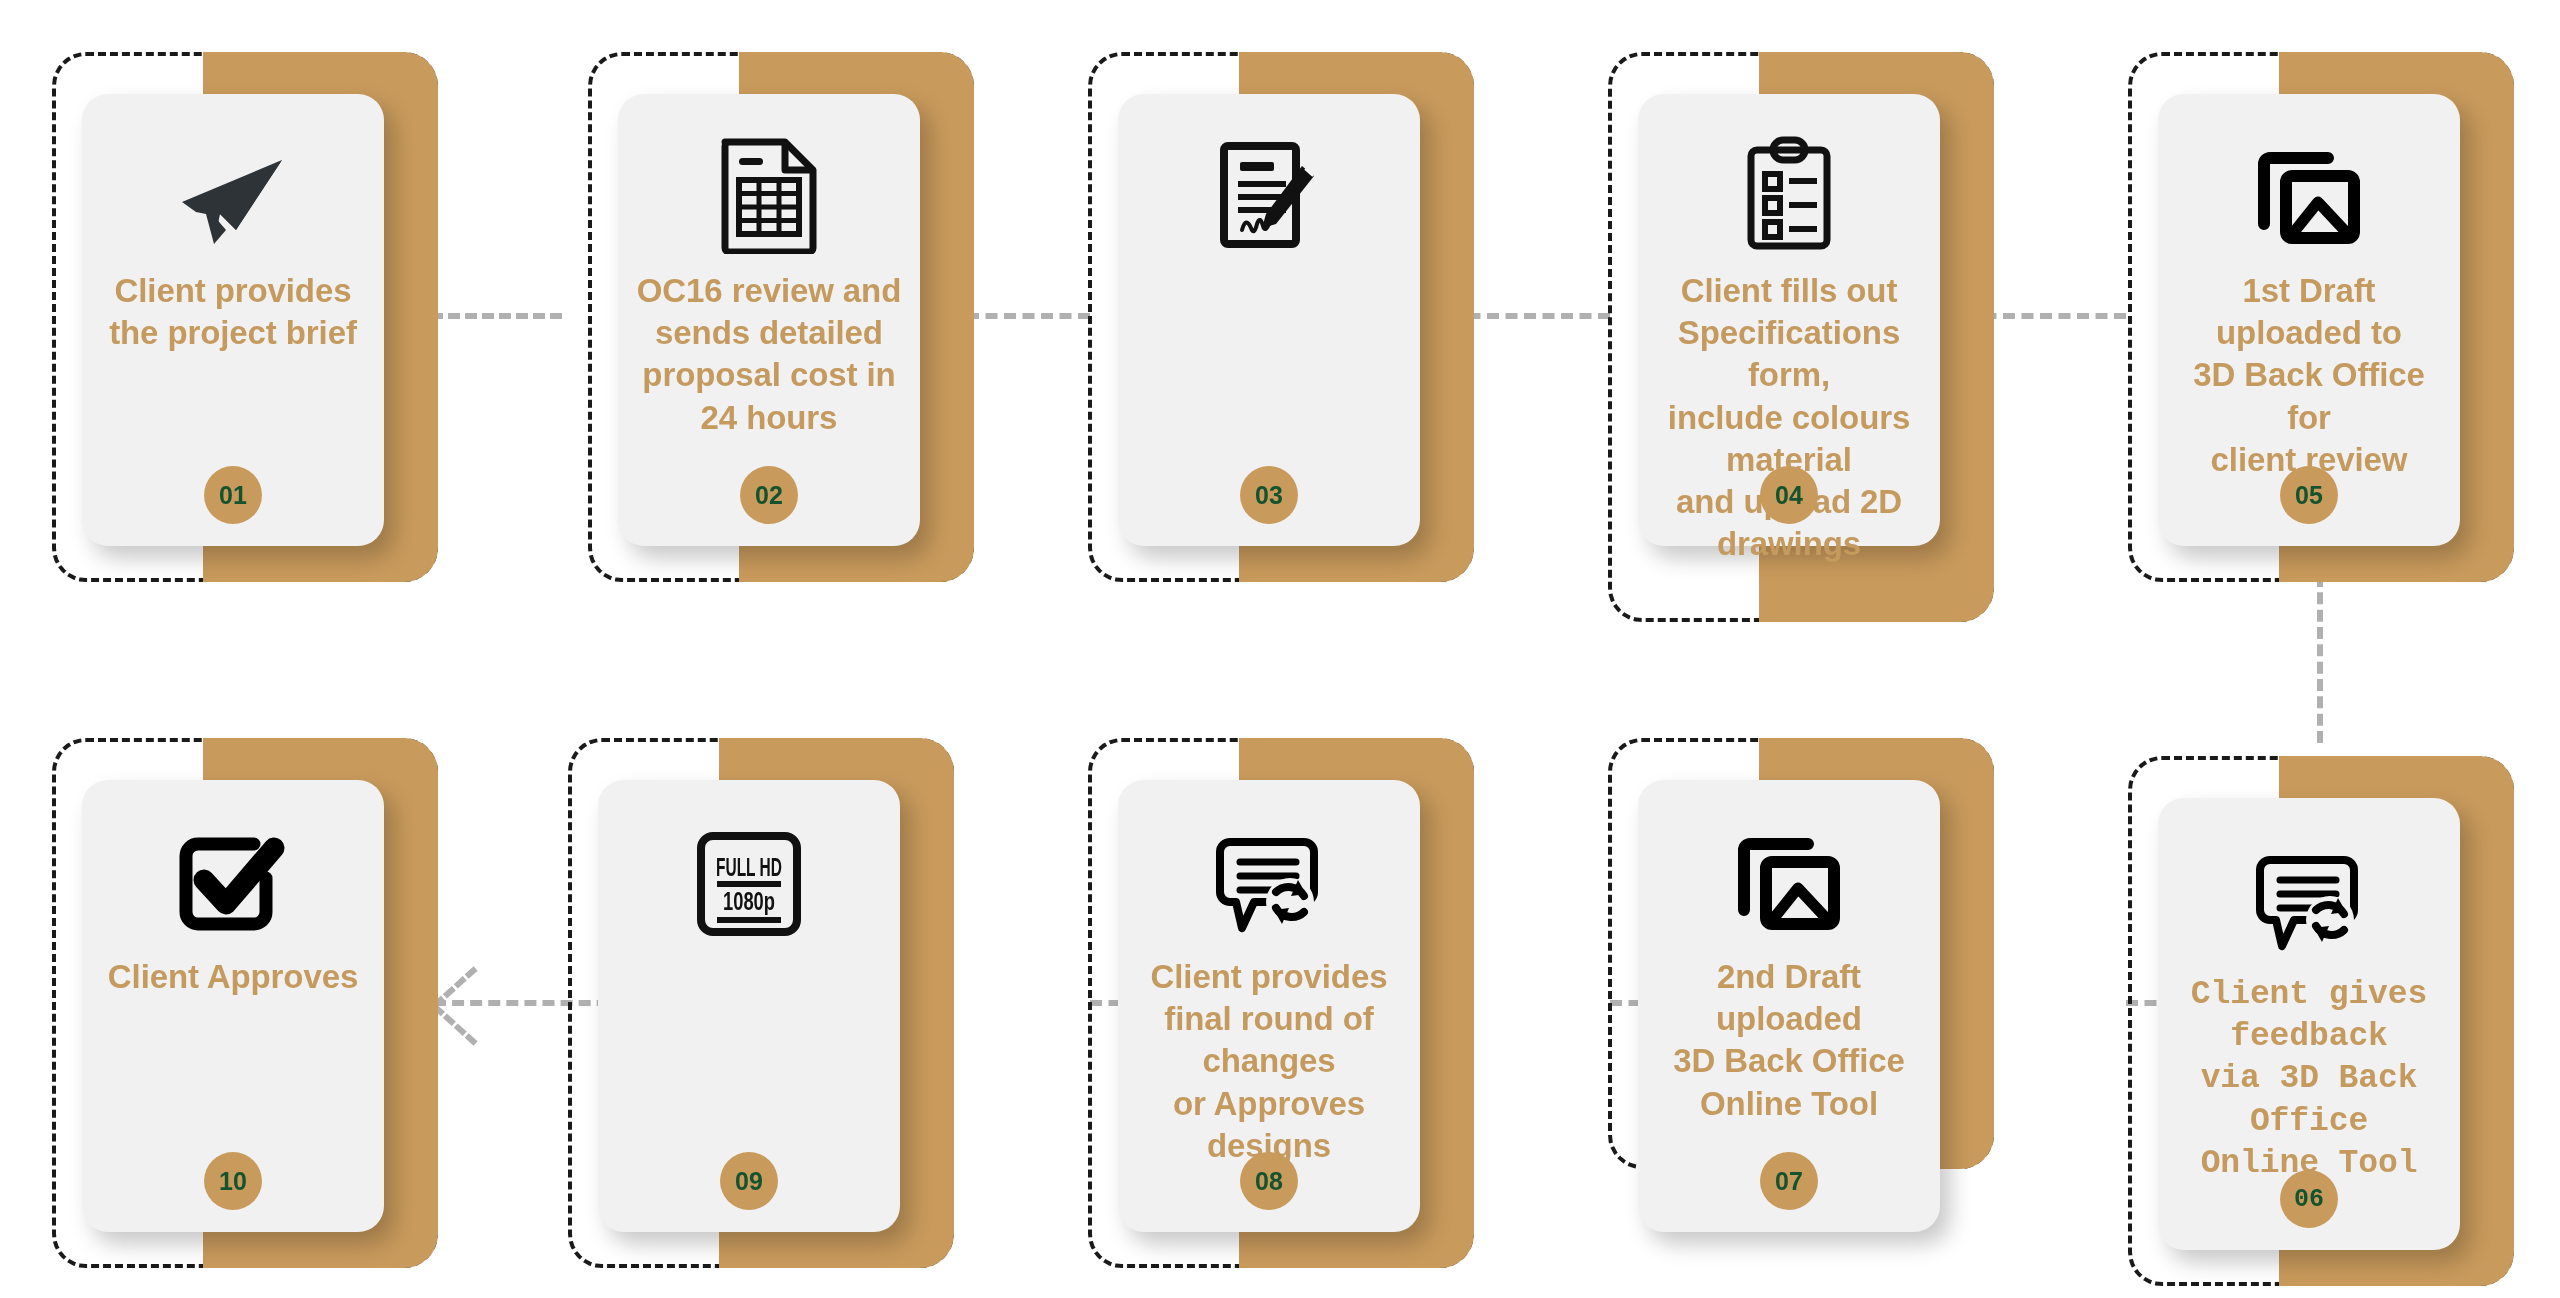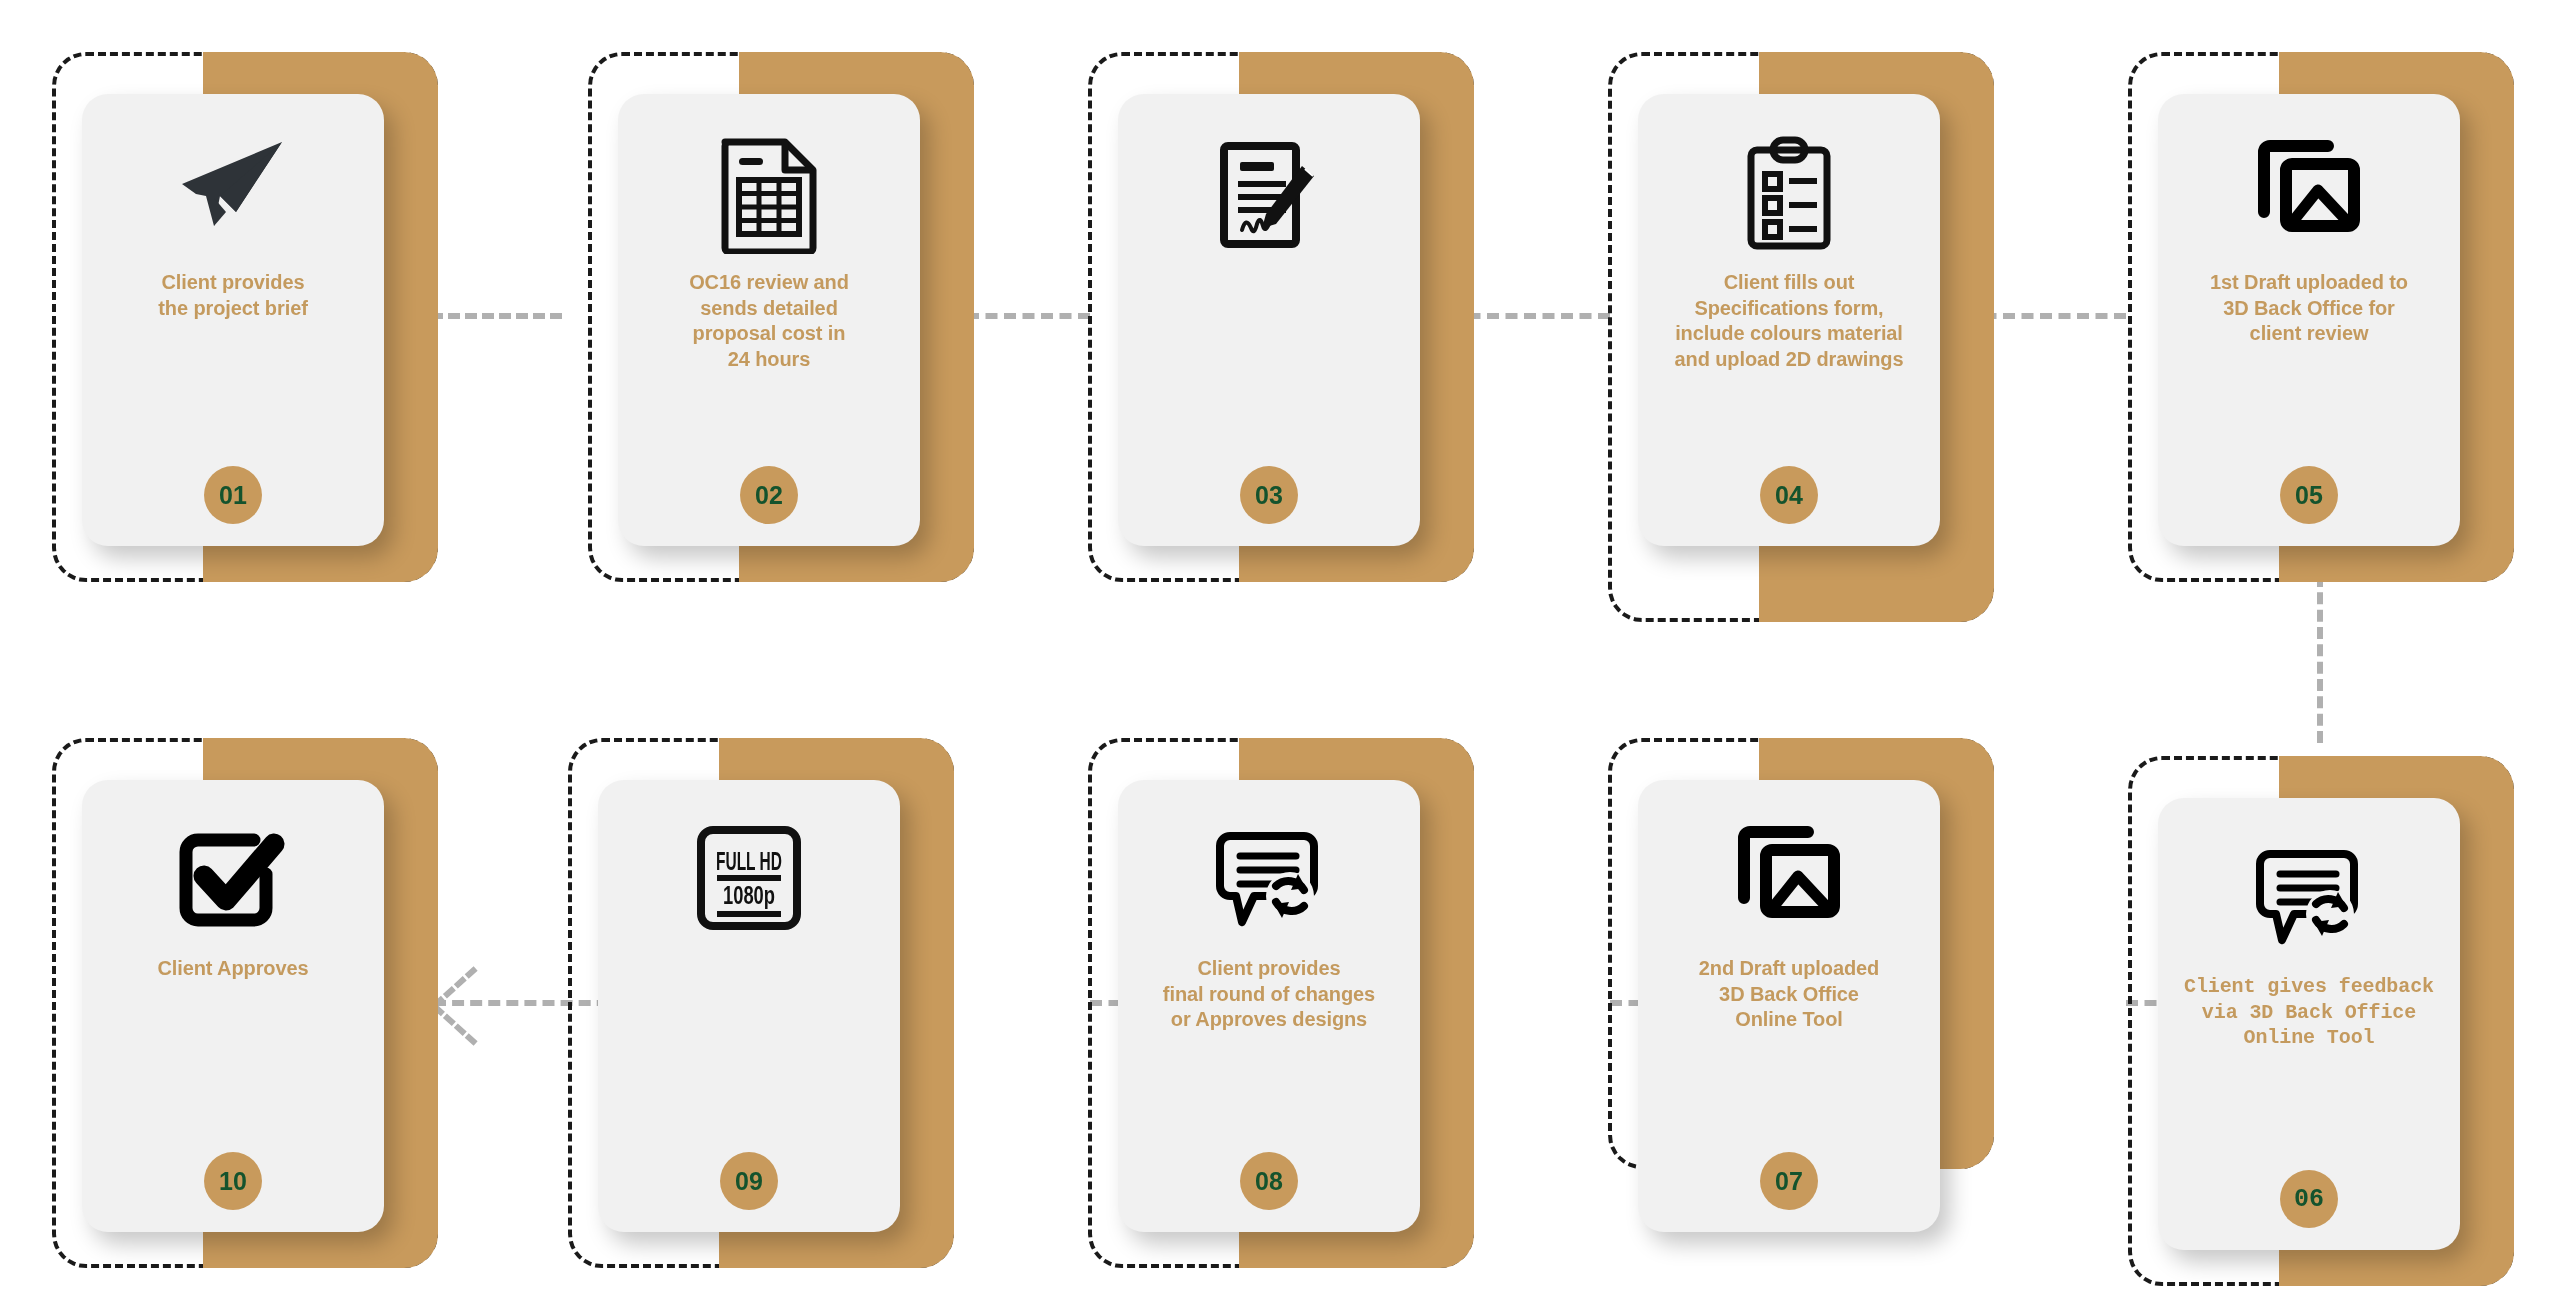--- a/index.html
+++ b/index.html
@@ -42,31 +42,31 @@
     box-shadow: 10px 12px 22px rgba(0,0,0,0.22);
     display: flex;
     flex-direction: column;
     align-items: center;
     overflow: visible;
   }
   .card-icon {
     margin-top: 42px;
     height: 118px;
     display: flex;
-    align-items: flex-start;
+    align-items: flex-end;
     justify-content: center;
   }
   .card-icon svg { display: block; }
   .card-text {
     margin-top: 16px;
     padding: 0 12px;
     text-align: center;
     color: #c49a5e;
     font-weight: bold;
-    font-size: 20px;
+    font-size: 33px;
     line-height: 1.28;
     letter-spacing: -0.1px;
   }
   .badge {
     position: absolute;
     left: 50%;
     transform: translateX(-50%);
     bottom: 22px;
     width: 58px; height: 58px;
     border-radius: 50%;

